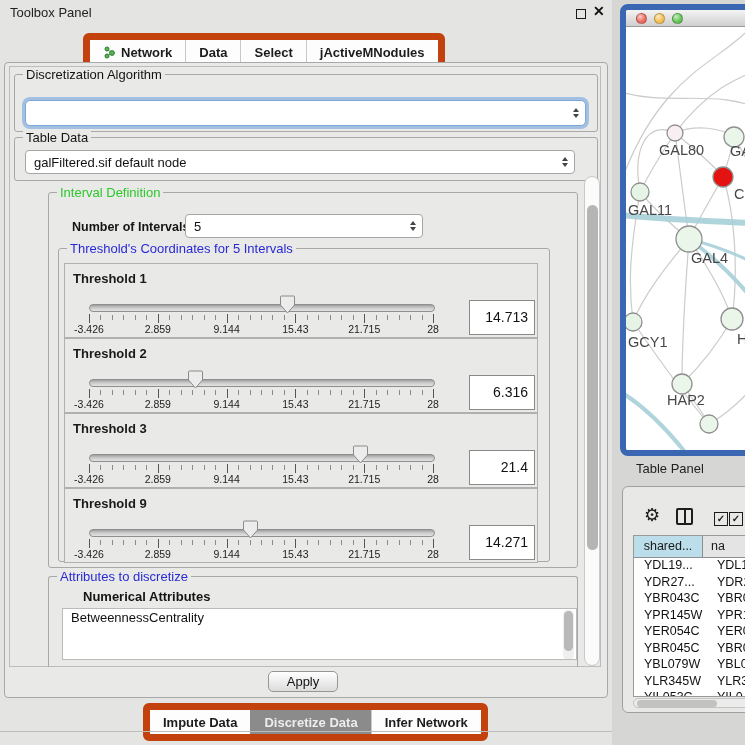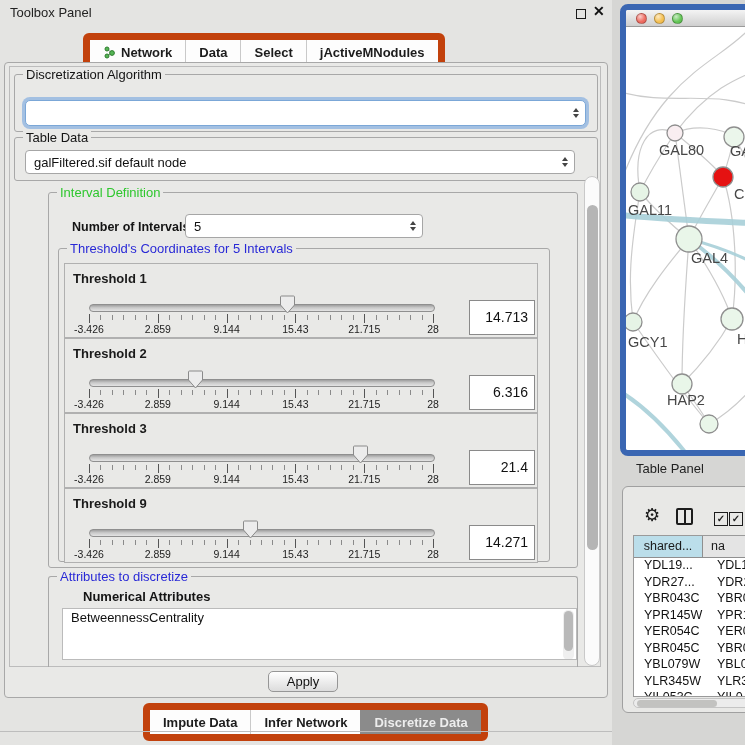--- a/index.html
+++ b/index.html
@@ -375,25 +375,25 @@
     <div class="list-thumb"></div>
   </div>
 
   <div class="abs apply-btn">Apply</div>
 
   <div class="abs" style="left:143px;top:703px;">
     <div class="tabbar" id="bottom-tabs">
         <div class="ttab">
           <span>Impute Data</span>
         </div>
+        <div class="ttab sel">
+          <span>Discretize Data</span>
+        </div>
         <div class="ttab">
           <span>Infer Network</span>
-        </div>
-        <div class="ttab sel">
-          <span>Discretize Data</span>
         </div>
       </div>
   </div>
   <div class="abs cp-bottom-line"></div>
 
 
   <div class="abs net-window">
     <div class="net-titlebar">
       <span id="tlights" style="display:flex;gap:7px;">
           <span class="tlight" style="background: radial-gradient(circle at 35% 30%, rgba(255, 255, 255, 0.667), rgb(238, 106, 95) 60%) rgb(238, 106, 95);"></span>

